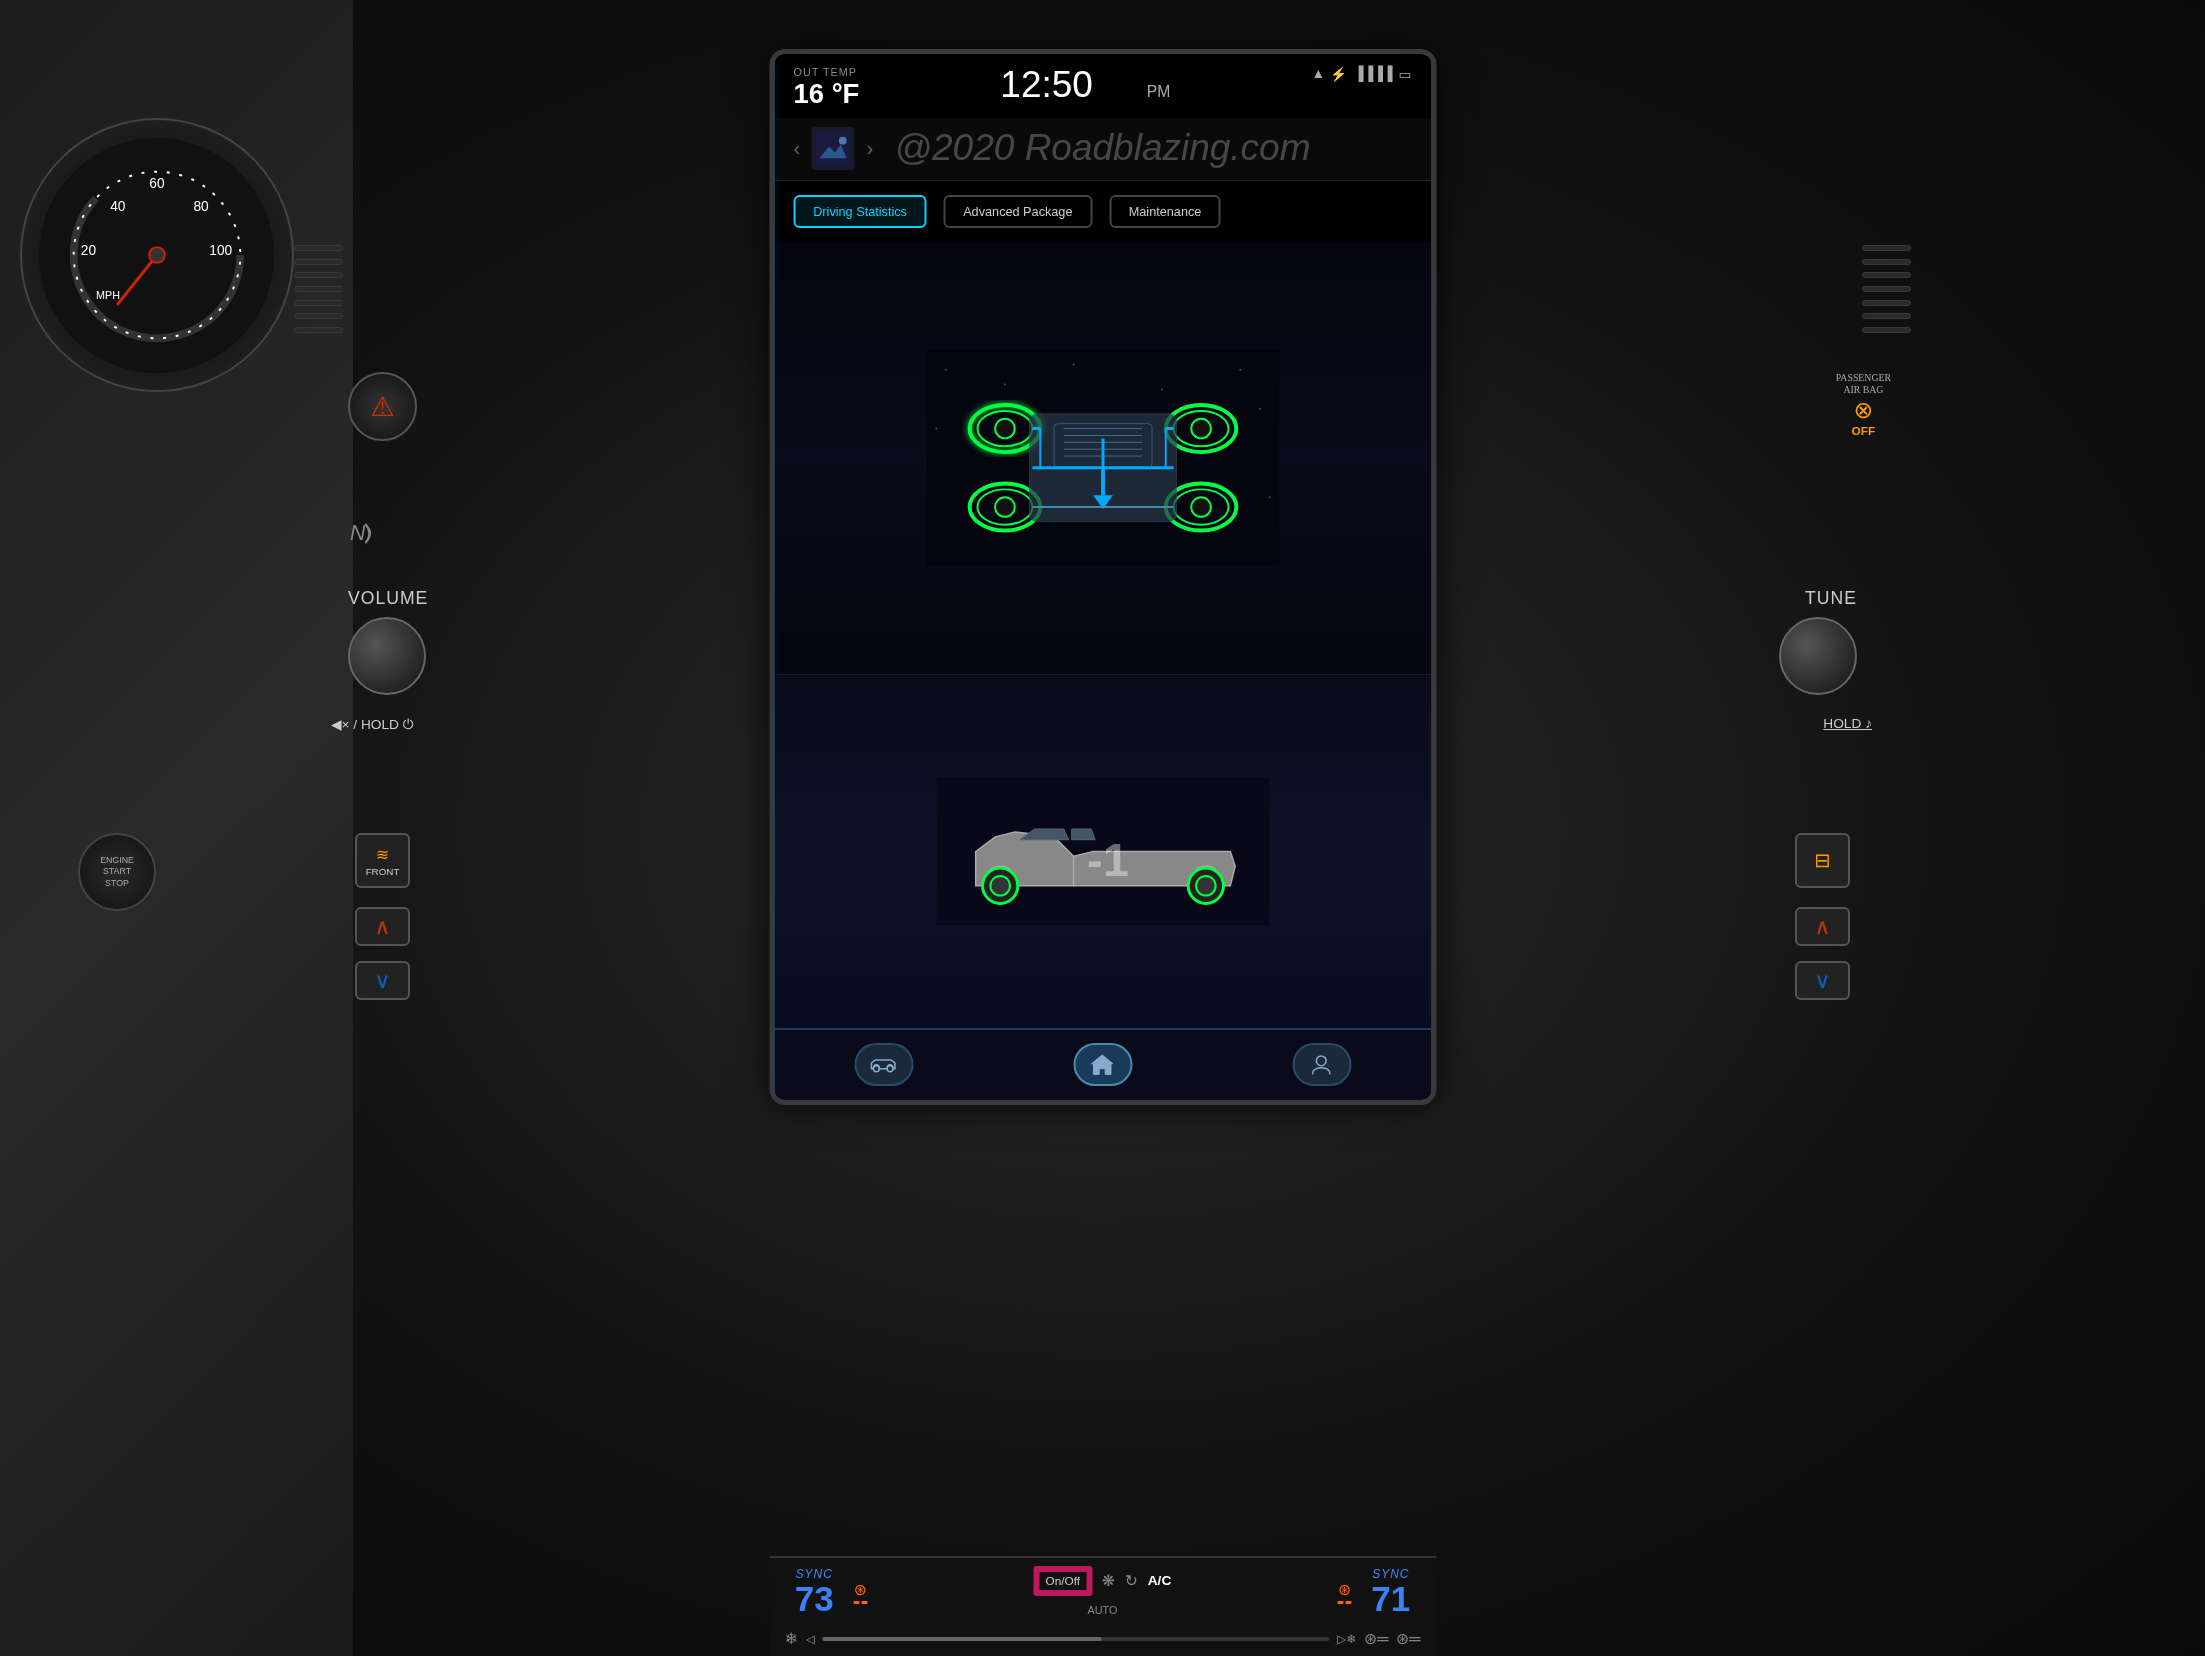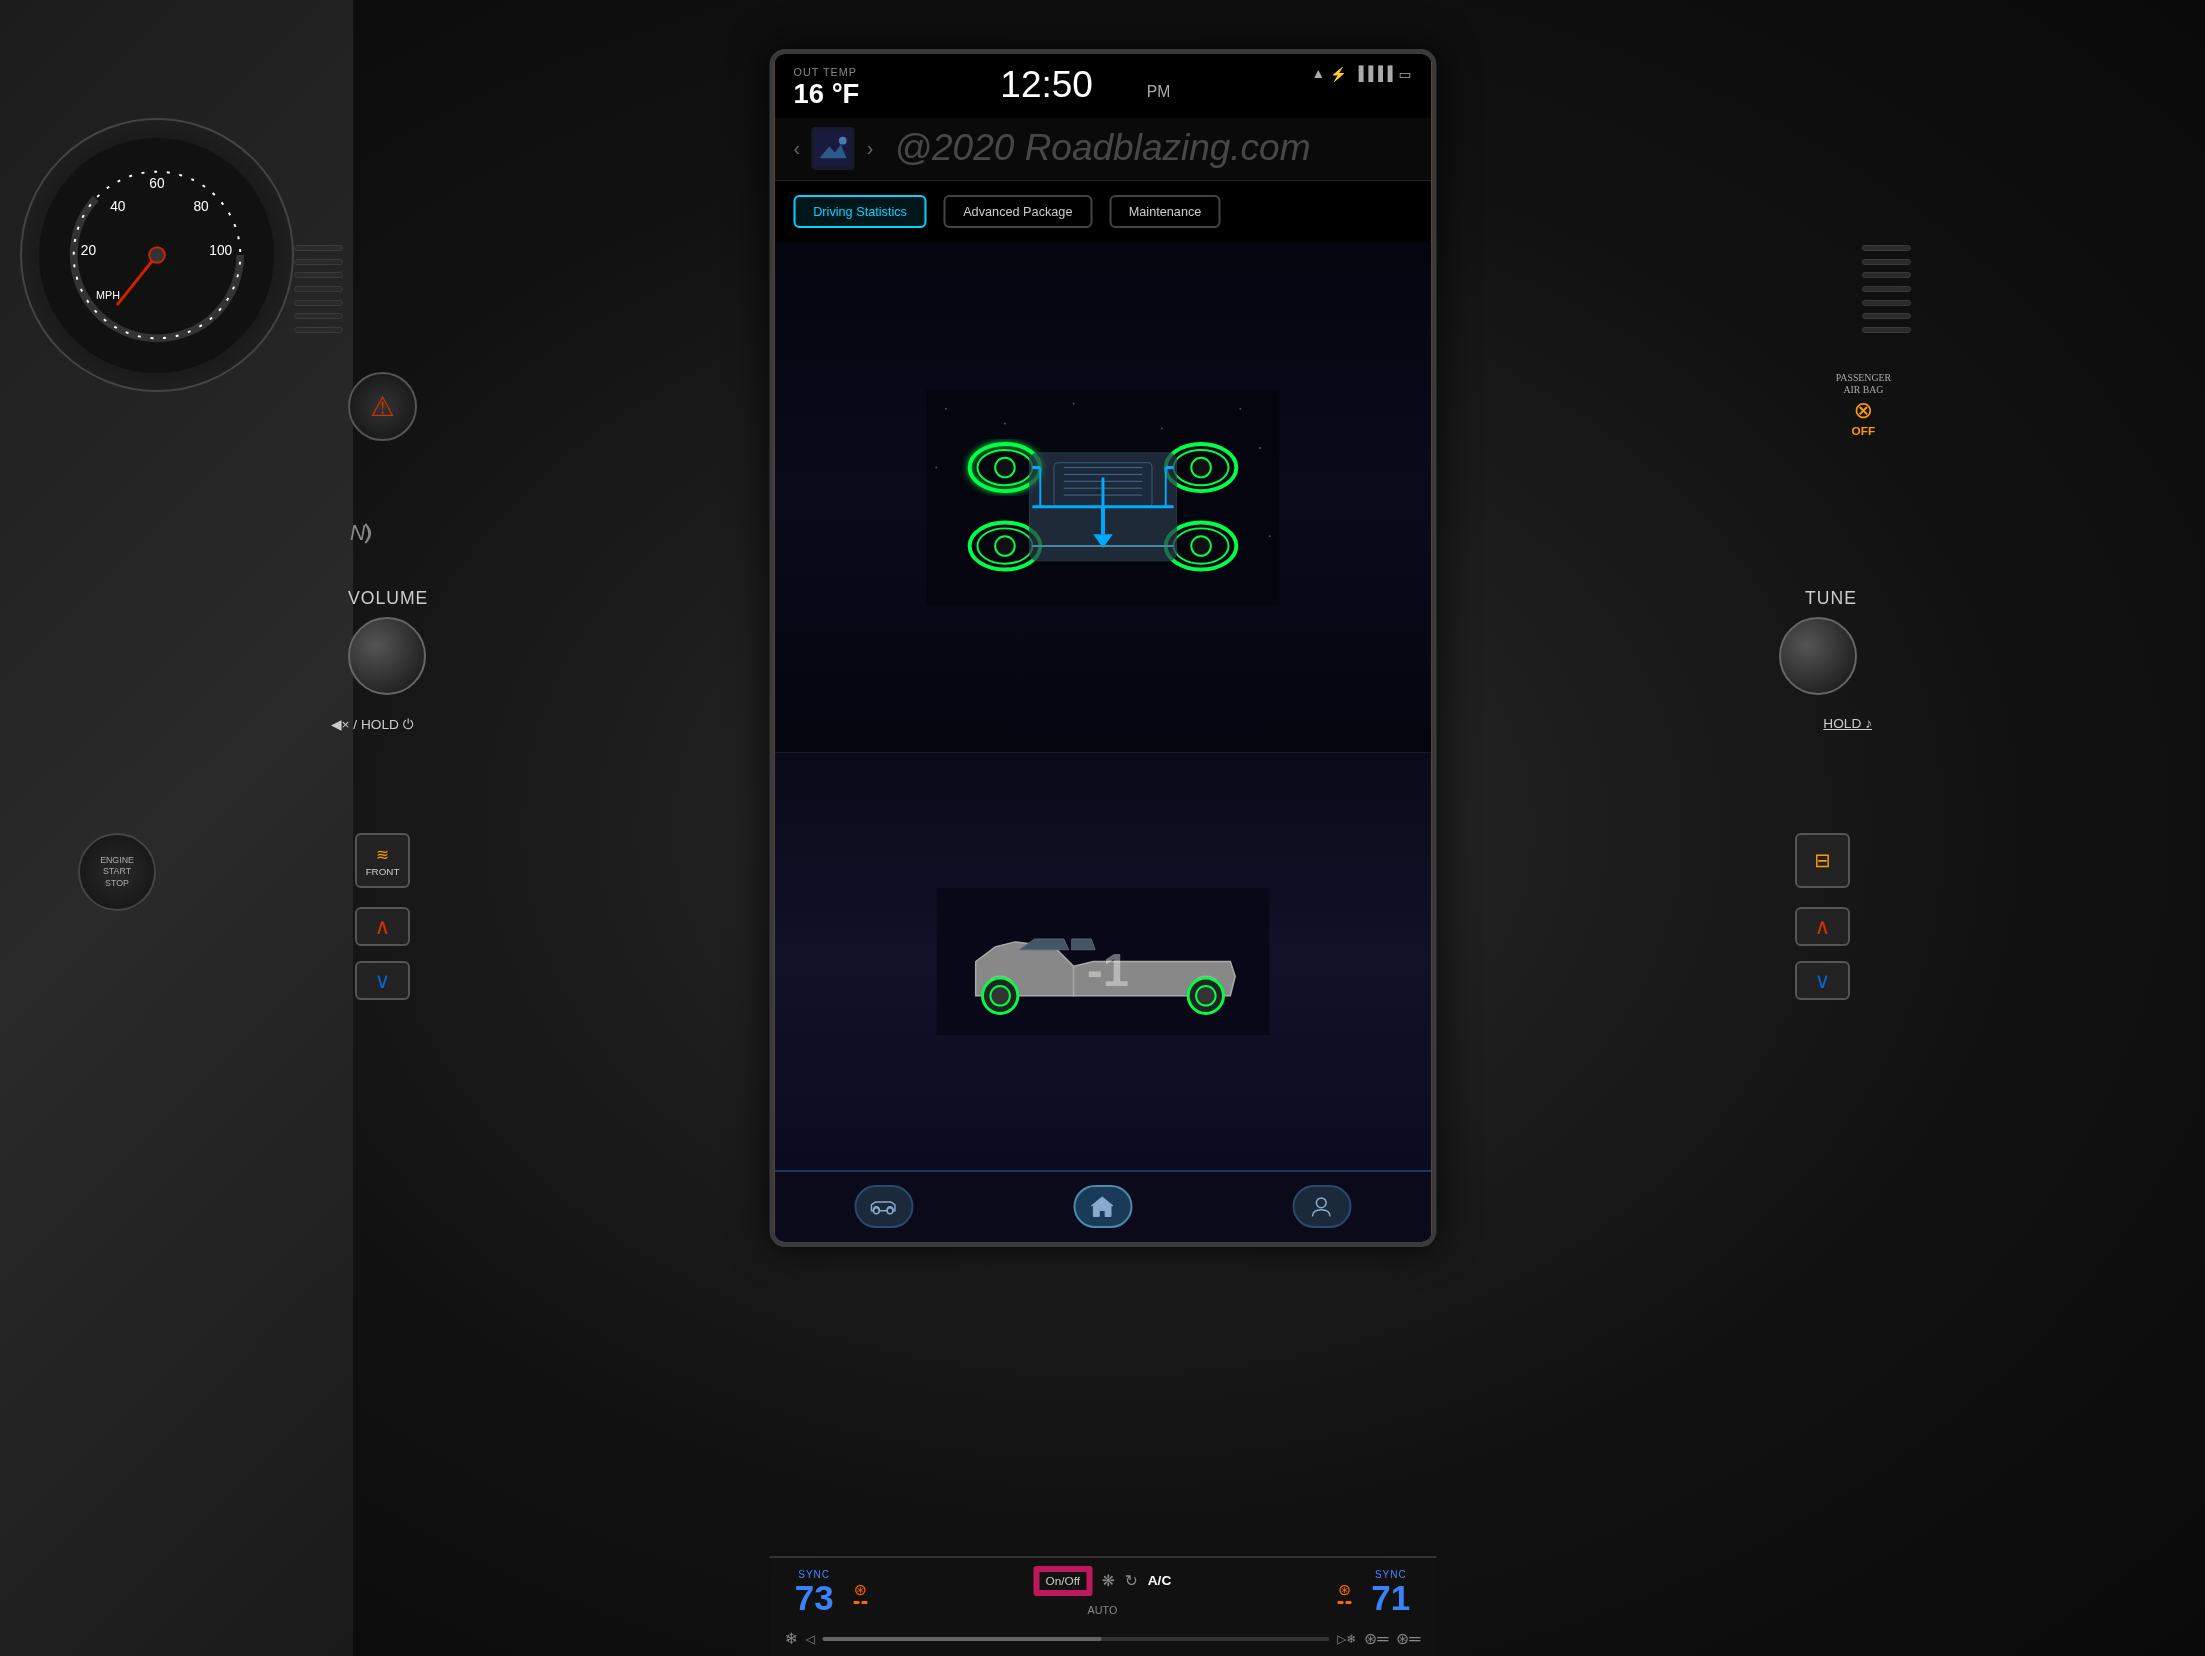--- a/index.html
+++ b/index.html
@@ -122,22 +122,22 @@
       text-decoration: underline;
     }
 
     
     .screen-bezel {
       position: absolute;
       left: 50%;
       transform: translateX(-50%);
       top: 49px;
       width: 667px;
-      height: 1198px;
-      background: #fdba74;
+      height: 1056px;
+      background: #0ea5e9;
       border-radius: 15.7px;
       border: 5.9px solid #3a3a3a;
       box-shadow: 0 0 39px rgba(0,0,0,0.8), inset 0 0 19.6px rgba(0,0,0,0.5);
       overflow: hidden;
     }
 
     
     .screen {
       width: 100%;
       height: 100%;
@@ -537,22 +537,23 @@
 
     .temp-display {
       display: flex;
       flex-direction: column;
       align-items: center;
       min-width: 59px;
     }
 
     .temp-sync {
       color: #4488ff;
-      font-size: 10px;
+      font-size: 12px;
       letter-spacing: 1px;
+      font-style: italic;
     }
 
     .temp-num {
       color: #3b82f6;
       font-size: 35px;
       font-weight: bold;
       line-height: 1;
     }
 
     .seat-heat-left {

